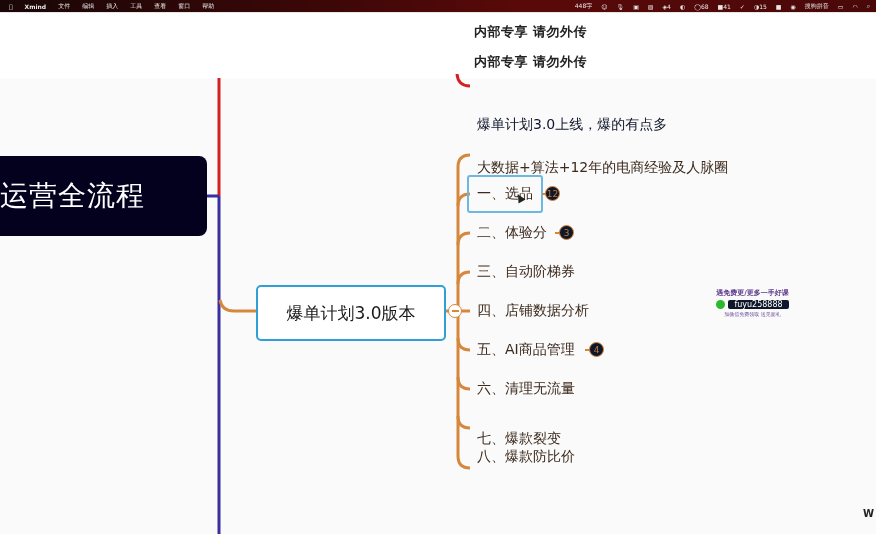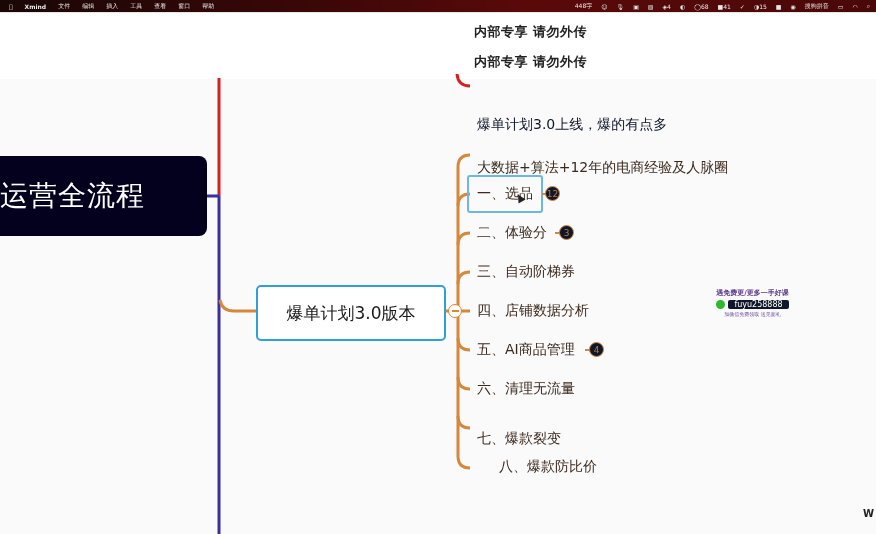--- a/index.html
+++ b/index.html
@@ -123,21 +123,21 @@
 <div class="selected"></div>
 
 <div class="topic" style="top:146px;margin-top:13px;">大数据+算法+12年的电商经验及人脉圈</div>
 <div class="topic" style="top:185px;">一、选品</div>
 <div class="topic" style="top:224px;">二、体验分</div>
 <div class="topic" style="top:263px;">三、自动阶梯券</div>
 <div class="topic" style="top:302px;">四、店铺数据分析</div>
 <div class="topic" style="top:341px;text-align:right;">五、AI商品管理</div>
 <div class="topic" style="top:380px;">六、清理无流量</div>
 <div class="topic" style="top:419px;margin-top:11px;">七、爆款裂变</div>
-<div class="topic" style="top:458px;margin-left:22px;">八、爆款防比价</div>
+<div class="topic" style="top:448px;">八、爆款防比价</div>
 
 <div class="badge-tick" style="left:542px;top:193px;"></div>
 <div class="badge" style="left:545px;top:186px;">12</div>
 <div class="badge-tick" style="left:555px;top:232px;"></div>
 <div class="badge" style="left:559px;top:225px;">3</div>
 <div class="badge-tick" style="left:585px;top:349px;"></div>
 <div class="badge" style="left:589px;top:342px;">4</div>
 
 <div class="cursor"></div>
 

